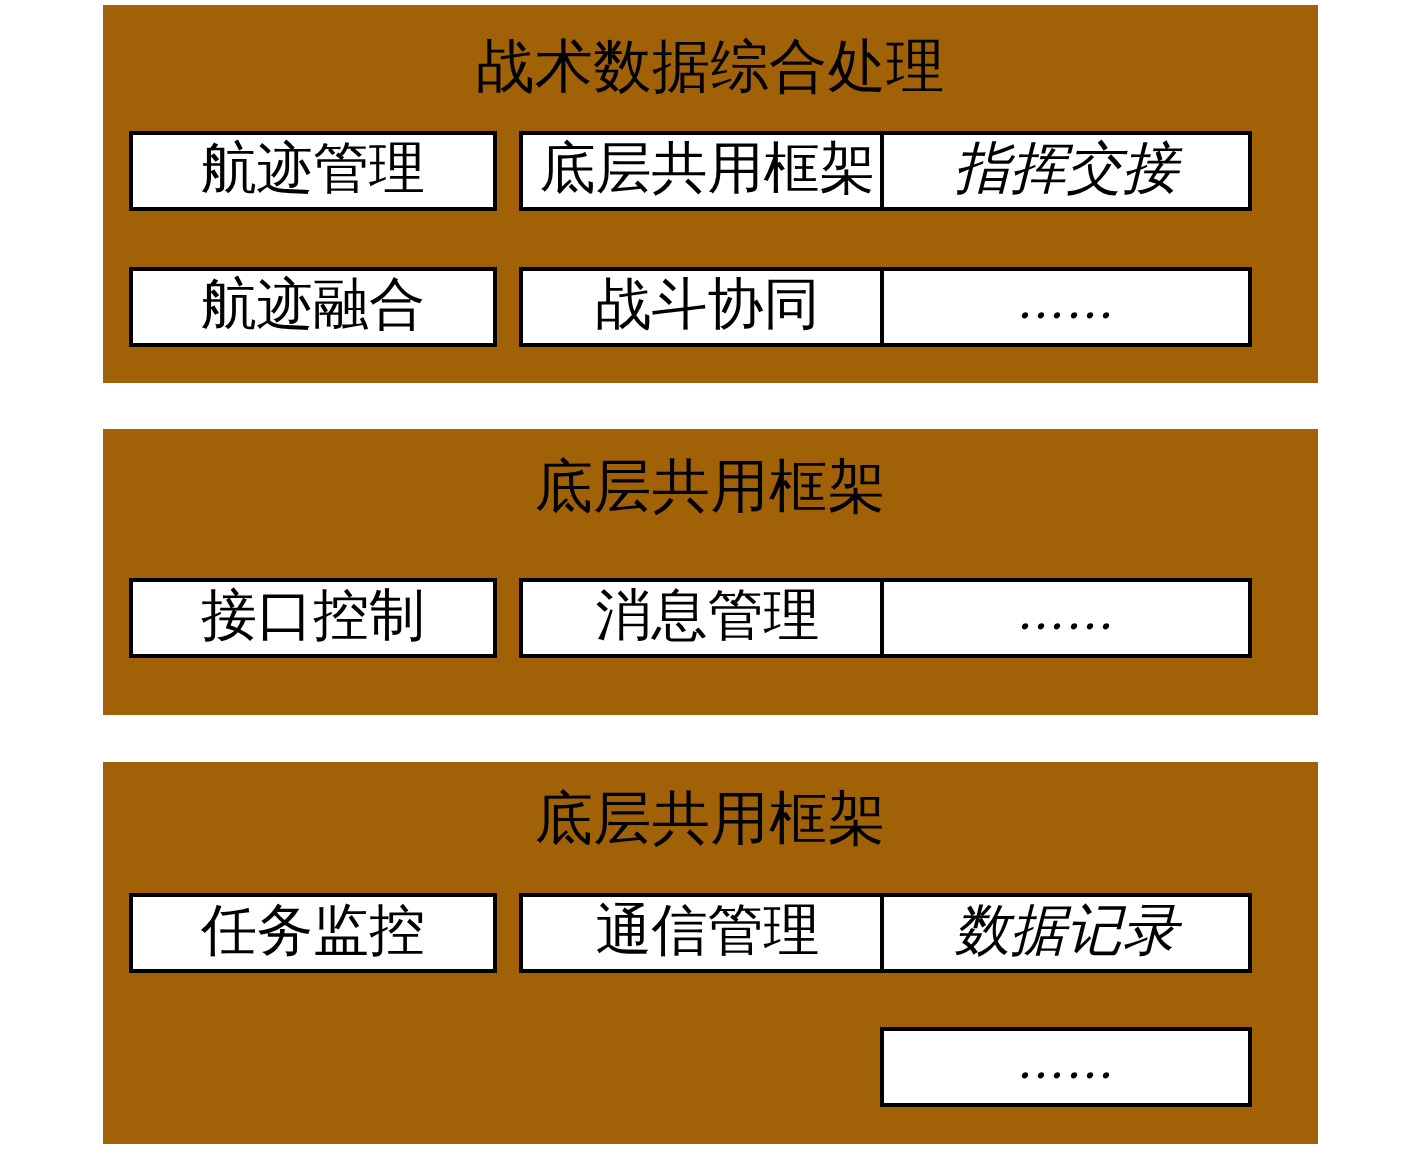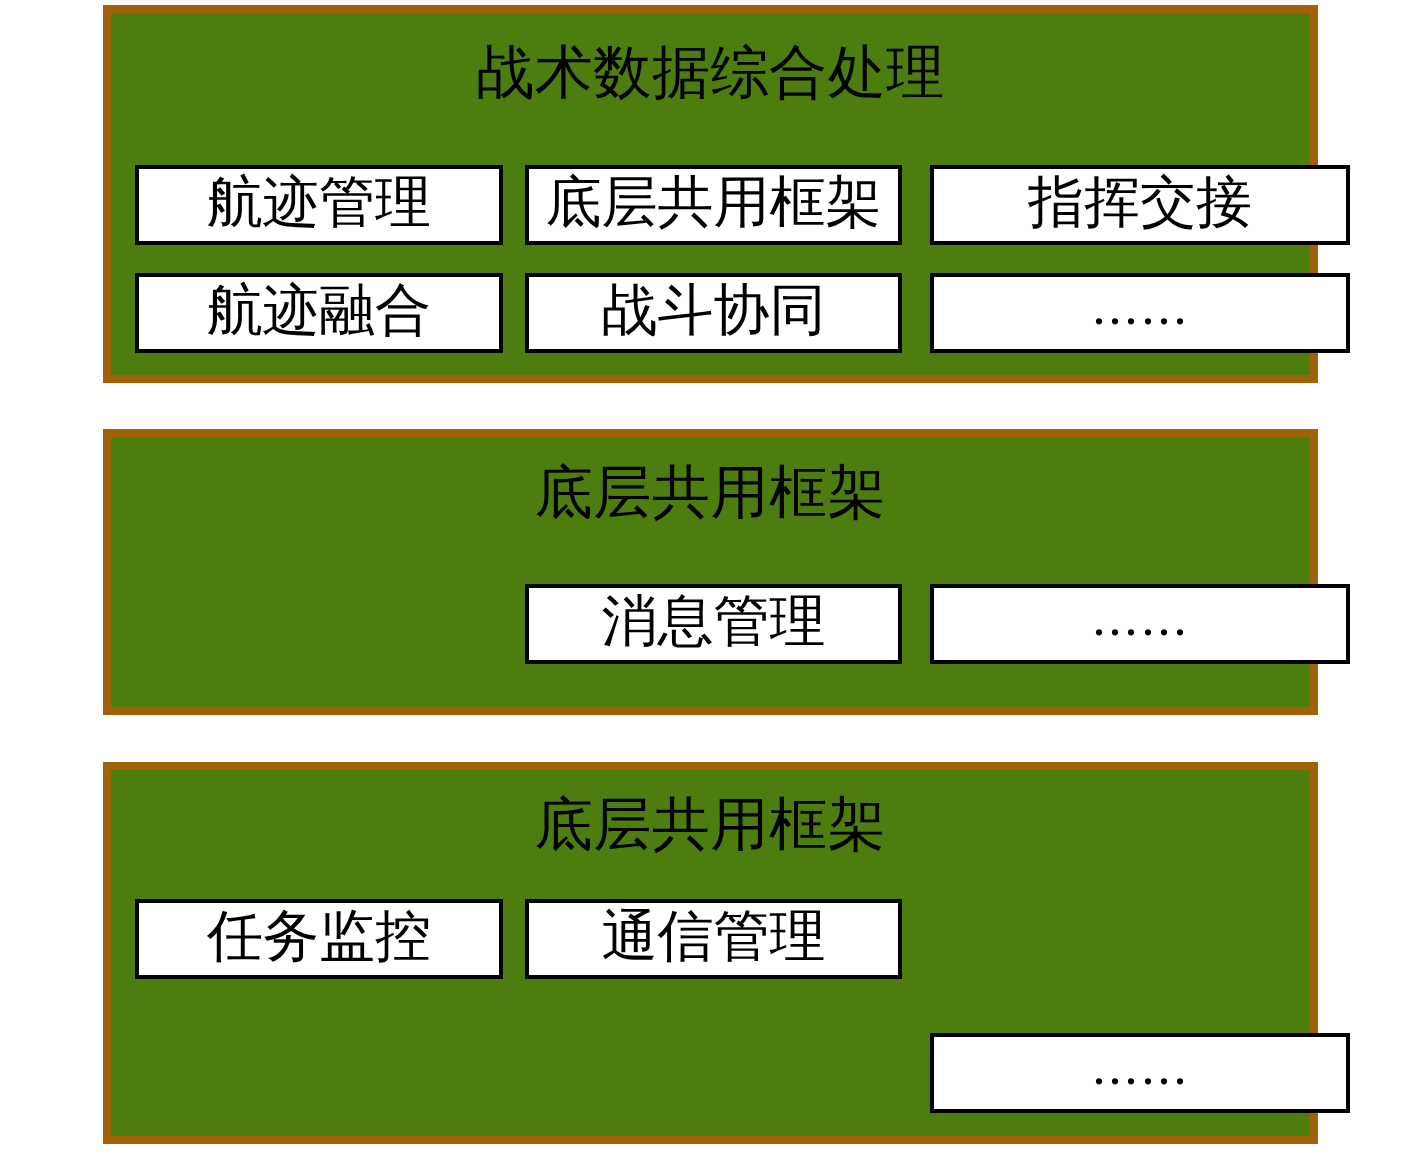--- a/index.html
+++ b/index.html
@@ -20,22 +20,22 @@
     position: relative;
     width: 1417px;
     height: 1155px;
     background: #ffffff;
   }
 
   
   .layer {
     position: absolute;
     box-sizing: border-box;
-    border: 8px solid #a16207;
-    background: #4d7c0f;
+    border: 2px solid #a16207;
+    background: #a16207;
   }
 
   #layer-1 { left: 103px; top: 5px;   width: 1215px; height: 378px; }
   #layer-2 { left: 103px; top: 429px; width: 1215px; height: 286px; }
   #layer-3 { left: 103px; top: 762px; width: 1215px; height: 382px; }
 
   
   .layer-title {
     position: absolute;
     left: 0;
@@ -53,41 +53,41 @@
   #layer-2 .layer-title { top: 26px; }
   #layer-3 .layer-title { top: 25px; }
 
   
   .module-row {
     position: absolute;
     left: 0;
     width: 100%;
     height: 80px;
   }
-  #layer-1 .module-row.row-0 { top: 124px; margin-top: 28px; }
+  #layer-1 .module-row.row-0 { top: 124px; }
   #layer-1 .module-row.row-1 { top: 260px; }
   #layer-2 .module-row.row-0 { top: 147px; }
   #layer-3 .module-row.row-0 { top: 129px; text-align: right; }
   #layer-3 .module-row.row-1 { top: 263px; }
 
   
   .module {
     position: absolute;
     box-sizing: border-box;
     top: 0;
     height: 80px;
     border: 4px solid #000000;
     background: #ffffff;
     display: flex;
     align-items: center;
     justify-content: center;
   }
   .module.col-0 { left: 24px;  width: 368px; }
   .module.col-1 { left: 414px; width: 377px; }
-  .module.col-2 { left: 819px; width: 420px; }
+  .module.col-2 { left: 775px; width: 372px; font-style: italic; }
 
   .module-label {
     font-size: 56px;
     line-height: 1.0;
     white-space: nowrap;
     font-family: "DejaVu Serif", "Liberation Serif", serif;
     color: #000000;
     position: relative;
     top: -3px;
   }
@@ -127,39 +127,45 @@
       <div class="module col-2">
         <span class="module-label ellipsis">……</span>
       </div>
     </div>
   </div>
 
   <div class="layer" id="layer-2">
     <div class="layer-title">底层共用框架</div>
 
     <div class="module-row row-0">
+      <div class="module col-0">
+        <span class="module-label">接口控制</span>
+      </div>
       <div class="module col-1">
         <span class="module-label">消息管理</span>
       </div>
       <div class="module col-2">
         <span class="module-label ellipsis">……</span>
       </div>
     </div>
   </div>
 
   <div class="layer" id="layer-3">
     <div class="layer-title">底层共用框架</div>
 
     <div class="module-row row-0">
       <div class="module col-0">
         <span class="module-label">任务监控</span>
       </div>
       <div class="module col-1">
         <span class="module-label">通信管理</span>
       </div>
+      <div class="module col-2">
+        <span class="module-label">数据记录</span>
+      </div>
     </div>
 
     <div class="module-row row-1">
       <div class="module col-2">
         <span class="module-label ellipsis">……</span>
       </div>
     </div>
   </div>
 
 </div>

